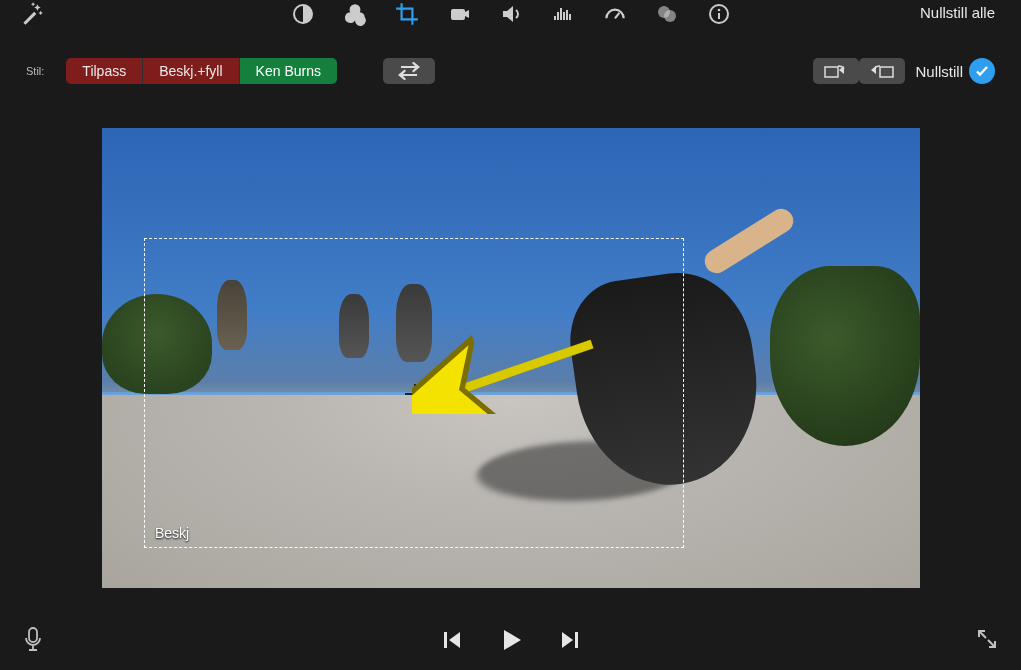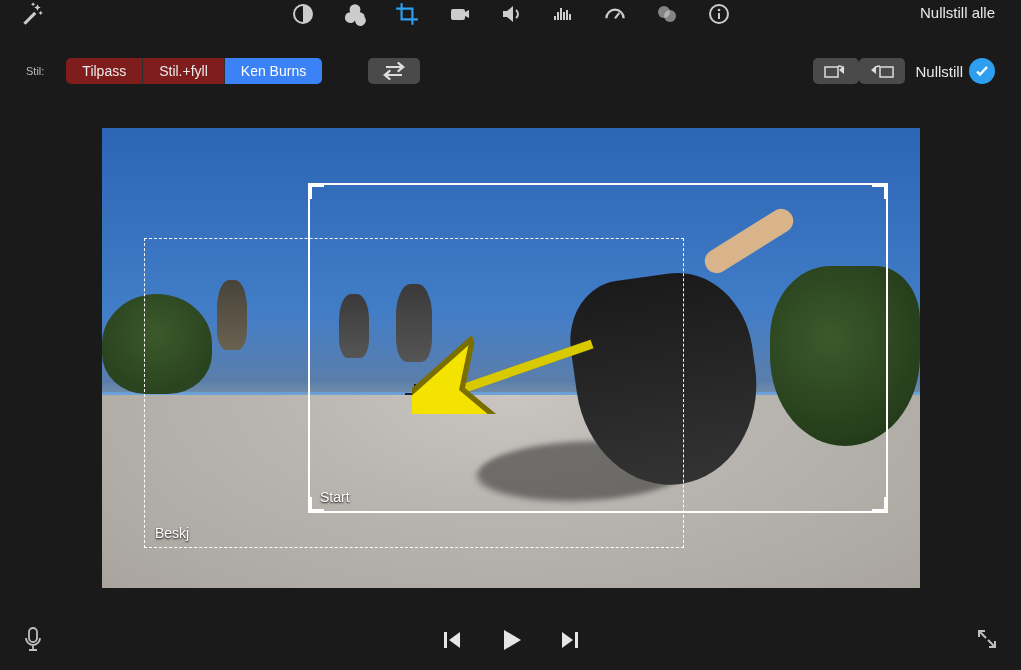--- a/index.html
+++ b/index.html
@@ -56,21 +56,21 @@
   }
   .seg {
     background: #7f1d1d;
     color: #eaeaea;
     padding: 5px 16px;
     font-size: 14px;
     border-right: 1px solid #2e2e2e;
     cursor: pointer;
   }
   .seg:last-child { border-right: none; }
-  .seg.active { background: #3b82f6; color: #fff; }
+  .seg.active { background: #15803d; color: #fff; }
 
   .swap-btn {
     background: #4a4a4a;
     border-radius: 5px;
     padding: 4px 12px;
     margin-left: 36px;
     display:flex; align-items:center; justify-content:center;
   }
   .right-controls {
     margin-left: auto;
@@ -228,21 +228,21 @@
         </svg>
     </div>
   </div>
   <div class="reset-all">Nullstill alle</div>
 </div>
 
 <div class="options-bar">
   <span class="label">Stil:</span>
   <div class="seg-group">
     <div class="seg">Tilpass</div>
-    <div class="seg">Stil.+fyll</div>
+    <div class="seg">Beskj.+fyll</div>
     <div class="seg active">Ken Burns</div>
   </div>
   <div class="swap-btn">
     <svg width="28" height="18" viewBox="0 0 28 18">
         <path fill="#ddd" d="M6 4h14l-3-3 1.4-1.4L25 5l-6.6 5.4L17 9l3-3H6zM22 14H8l3 3-1.4 1.4L3 13l6.6-5.4L11 9l-3 3h14z"></path>
       </svg>
   </div>
   <div class="right-controls">
     <div class="rot-btn">
       <svg width="26" height="18" viewBox="0 0 26 18">
@@ -278,28 +278,20 @@
   <div class="skater sk-mid1"></div>
   <div class="shadow-main"></div>
   <div class="sk-arm"></div>
   <div class="skater sk-main"></div>
 
   <div class="kb-end">
     <span class="kb-label">Beskj</span>
     <div class="cross" style="left:260px; top:145px;"></div>
   </div>
 
-  <div class="kb-start">
-    <div class="corner c-tl"></div>
-    <div class="corner c-tr"></div>
-    <div class="corner c-bl"></div>
-    <div class="corner c-br"></div>
-    <span class="kb-label">Start</span>
-    <div class="cross" style="left:280px; top:155px;"></div>
-  </div>
 
   <svg class="arrow-svg" width="200" height="80">
     <defs>
       <marker id="ah" markerWidth="12" markerHeight="12" refX="3" refY="5" orient="auto">
         <path d="M0 0L12 5L0 10L3 5z" fill="#f4e300" stroke="#7a6e00" stroke-width="0.6"></path>
       </marker>
     </defs>
     <line x1="180" y1="10" x2="50" y2="55" stroke="#f4e300" stroke-width="9" marker-end="url(#ah)"></line>
     <line x1="180" y1="10" x2="50" y2="55" stroke="#8a7e00" stroke-width="10" opacity="0.25"></line>
   </svg>

